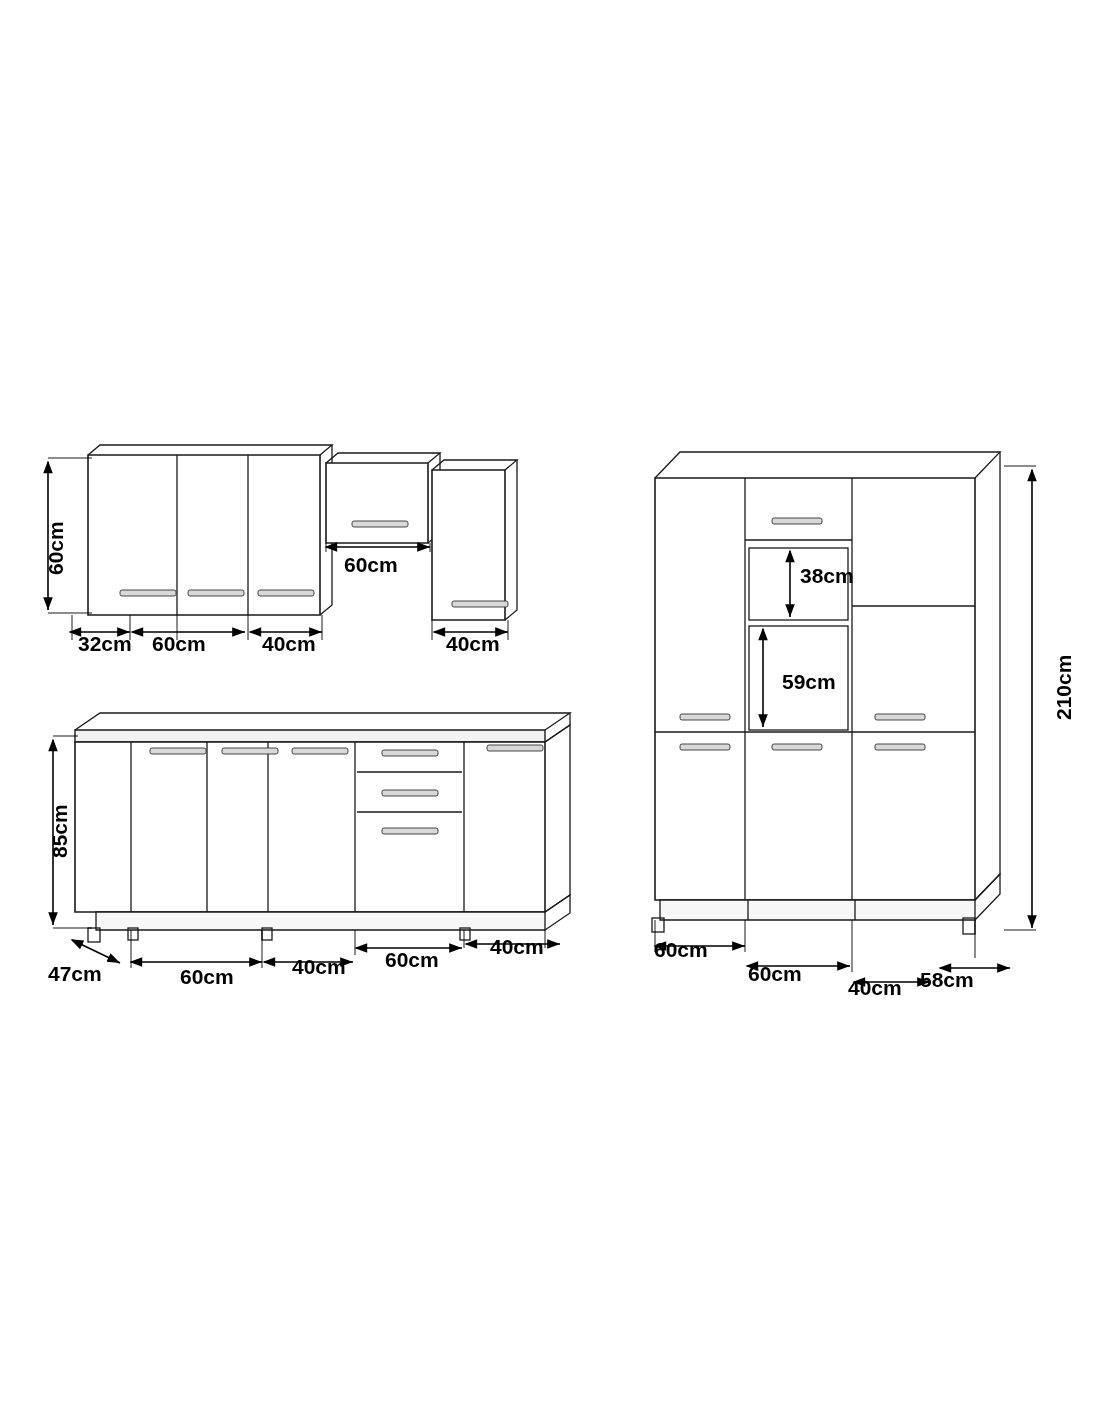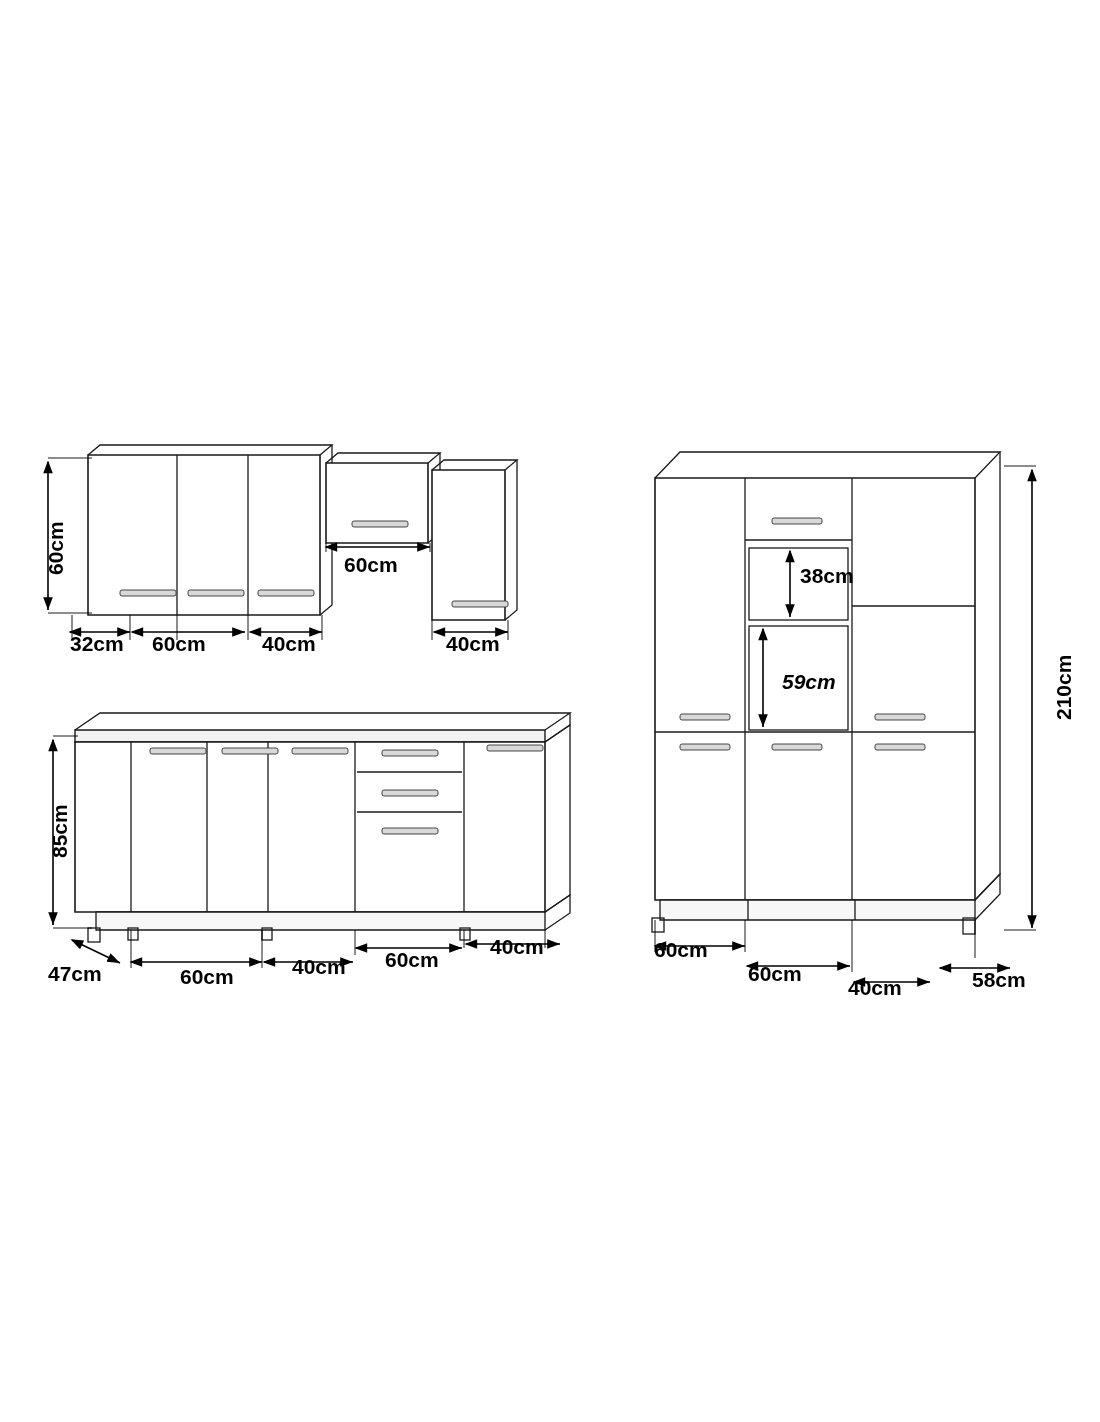--- a/index.html
+++ b/index.html
@@ -180,34 +180,34 @@
 
     <line class="dimline" x1="655" y1="946" x2="745" y2="946" marker-start="url(#arS)" marker-end="url(#ar)"></line>
     <line class="dimline" x1="747" y1="966" x2="850" y2="966" marker-start="url(#arS)" marker-end="url(#ar)"></line>
     <line class="dimline" x1="854" y1="982" x2="930" y2="982" marker-start="url(#arS)" marker-end="url(#ar)"></line>
 
     <line class="dimline" x1="940" y1="968" x2="1010" y2="968" marker-start="url(#arS)" marker-end="url(#ar)"></line>
   </g>
 </svg>
 
 <div class="lbl rot" style="left:44px;top:575px;">60cm</div>
-<div class="lbl" style="left:70px;top:632px;">32cm</div>
+<div class="lbl" style="left:78px;top:632px;">32cm</div>
 <div class="lbl" style="left:152px;top:632px;">60cm</div>
 <div class="lbl" style="left:262px;top:632px;">40cm</div>
 <div class="lbl" style="left:344px;top:553px;">60cm</div>
 <div class="lbl" style="left:446px;top:632px;">40cm</div>
 
 <div class="lbl rot" style="left:48px;top:858px;">85cm</div>
 <div class="lbl" style="left:48px;top:962px;text-align:center;">47cm</div>
 <div class="lbl" style="left:180px;top:965px;">60cm</div>
 <div class="lbl" style="left:292px;top:955px;">40cm</div>
 <div class="lbl" style="left:385px;top:948px;">60cm</div>
 <div class="lbl" style="left:490px;top:935px;">40cm</div>
 
 <div class="lbl rot" style="left:1052px;top:720px;">210cm</div>
 <div class="lbl" style="left:800px;top:564px;">38cm</div>
-<div class="lbl" style="left:782px;top:670px;font-style:italic;">59cm</div>
+<div class="lbl" style="left:782px;top:670px;">59cm</div>
 <div class="lbl" style="left:654px;top:938px;">60cm</div>
 <div class="lbl" style="left:748px;top:962px;">60cm</div>
 <div class="lbl" style="left:848px;top:976px;">40cm</div>
-<div class="lbl" style="left:972px;top:968px;text-align:center;">58cm</div>
+<div class="lbl" style="left:920px;top:968px;text-align:center;">58cm</div>
 
 </div>
 
 </body></html>

